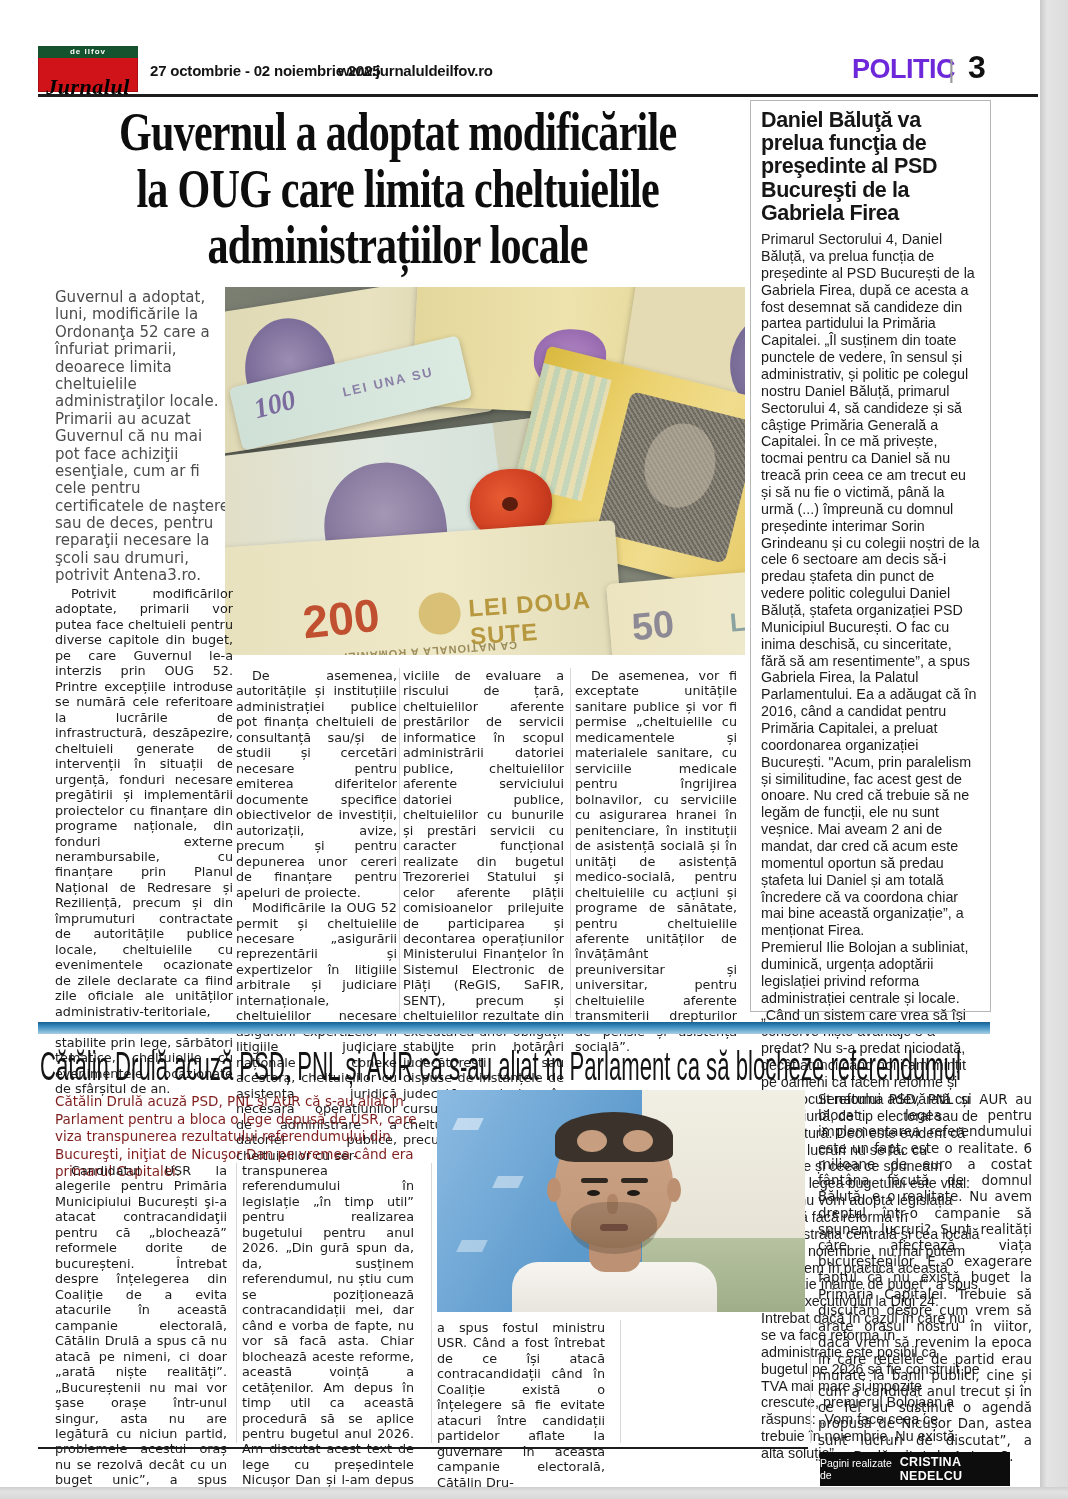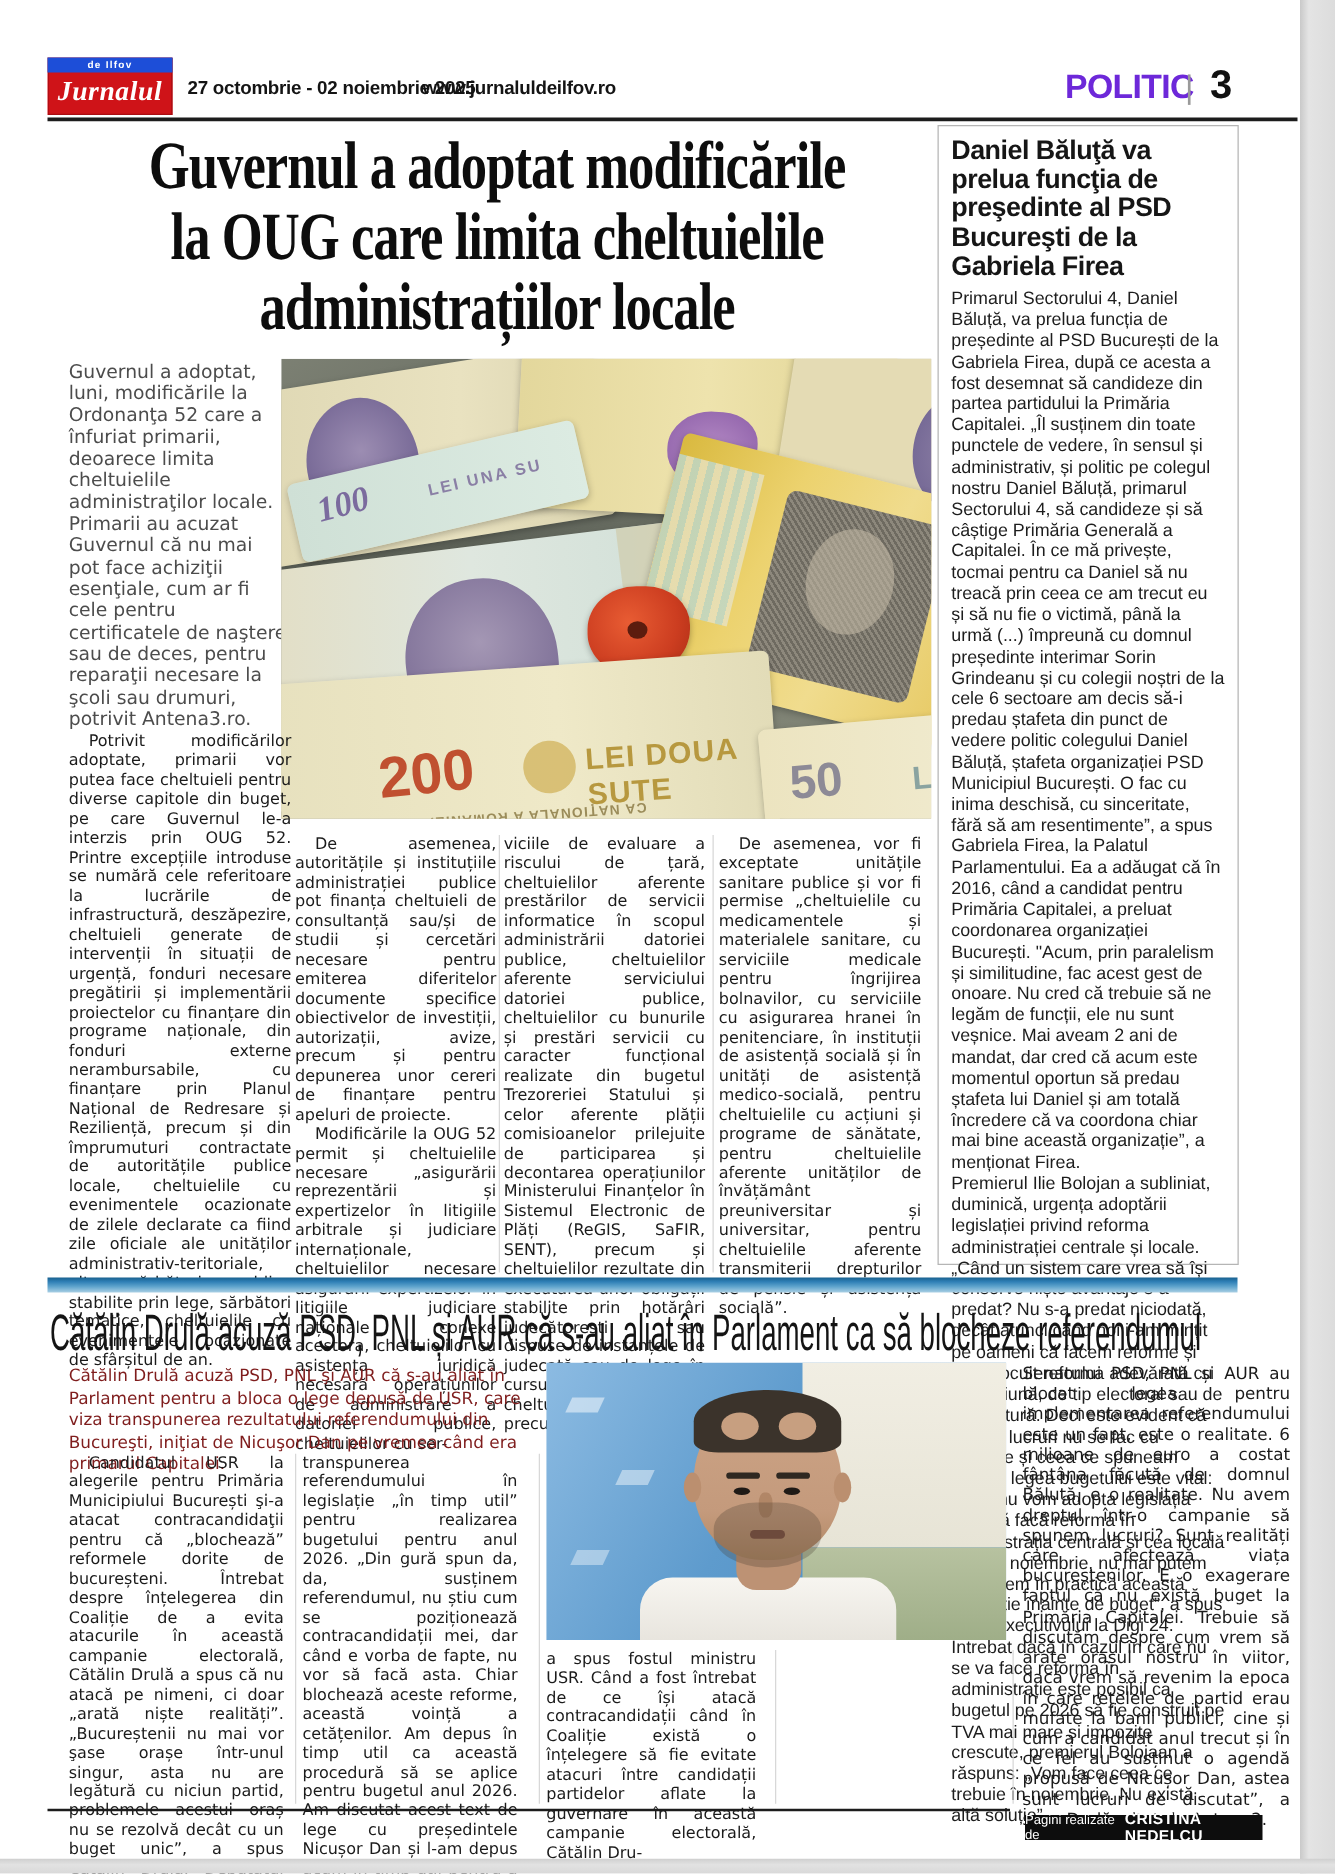--- a/index.html
+++ b/index.html
@@ -1,21 +1,21 @@
 <!DOCTYPE html>
 <html><head>
 <meta charset="utf-8">
 <style>
   html,body{margin:0;padding:0;background:#ffffff;}
   .page{position:relative;width:1068px;height:1499px;background:#ffffff;overflow:hidden;font-family:"DejaVu Sans",sans-serif;}
   .abs{position:absolute;}
   
   .logo{background:#cf1318;box-shadow:0 0 0 1px #a80d12 inset;}
-  .logo-top{display:block;background:#1d4ed8;color:#fff;font:700 8px/12px "Liberation Sans",sans-serif;text-align:center;letter-spacing:1px;}
-  .logo-main{display:block;color:#ffffff;font:700 italic 22px/30px "Liberation Serif",serif;text-align:center;letter-spacing:.5px;}
+  .logo-top{display:block;background:#14532d;color:#fff;font:700 8px/12px "Liberation Sans",sans-serif;text-align:center;letter-spacing:1px;}
+  .logo-main{display:block;color:#000000;font:700 italic 22px/30px "Liberation Serif",serif;text-align:center;letter-spacing:.5px;margin-top:14px;}
   .hdr-meta{font:700 15px/20px "Liberation Sans",sans-serif;color:#141414;letter-spacing:-.2px;}
   .section-label{font:700 27px/30px "Liberation Sans",sans-serif;color:#6d28d9;letter-spacing:-.5px;}
   .pipe{font:400 26px/30px "Liberation Sans",sans-serif;color:#9a9a9a;}
   .pageno{font:700 32px/34px "Liberation Sans",sans-serif;color:#111;}
   .hdr-rule{background:#1c1c1c;}
   
   .headline{transform:scaleX(.78);transform-origin:0 0;font:700 54px/1.05 "Liberation Serif",serif;color:#0d0d0d;text-align:center;letter-spacing:-1px;}
   .bheadline{transform:scaleX(.54);transform-origin:0 0;font:400 41px/1.1 "Liberation Sans",sans-serif;color:#141414;white-space:nowrap;letter-spacing:0;}
   
   .intro{font:400 15px/1.16 "DejaVu Sans",sans-serif;color:#4c4c4c;}
@@ -171,21 +171,21 @@
   <div class="abs col" style="left:818px;top:1092px;width:214px;font-size:13.4px;">
     <p>Senatului PSD, PNL și AUR au blocat legea pentru implementarea referendumului este un fapt, este o realitate. 6 milioane de euro a costat fântâna făcută de domnul Băluță, e o realitate. Nu avem dreptul într-o campanie să spunem lucruri? Sunt realități care afectează viața bucureștenilor. E o exagerare faptul că nu există buget la Primăria Capitalei. Trebuie să discutăm despre cum vrem să arate orașul nostru în viitor, dacă vrem să revenim la epoca în care rețelele de partid erau mufate la banii publici, cine și cum a candidat anul trecut și în ce fel au susținut o agendă propusă de Nicușor Dan, astea sunt lucruri de discutat”, a spus Drulă, citat de Antena3.</p>
   </div>
   <div class="abs vrule" style="left:236px;top:1163px;height:280px;"></div>
   <div class="abs vrule" style="left:431px;top:1163px;height:280px;"></div>
   <div class="abs vrule" style="left:620px;top:1320px;height:123px;"></div>
   <div class="abs vrule" style="left:810px;top:1320px;height:123px;"></div>
 
   <div class="abs rule-end" style="left:38px;top:1447px;width:770px;height:2px;"></div>
 
-  <div class="abs credit" style="left:820px;top:1452px;width:190px;height:20px;">
+  <div class="abs credit" style="left:820px;top:1452px;width:190px;height:34px;">
     <span class="pfx">Pagini realizate de</span>
     <span class="nm">CRISTINA NEDELCU</span>
   </div>
 
   <div class="abs edge" style="left:1040px;top:0;width:28px;height:1499px;"></div>
   <div class="abs edgeb" style="left:0;top:1487px;width:1068px;height:12px;"></div>
 
 </div>
 
 </body></html>

